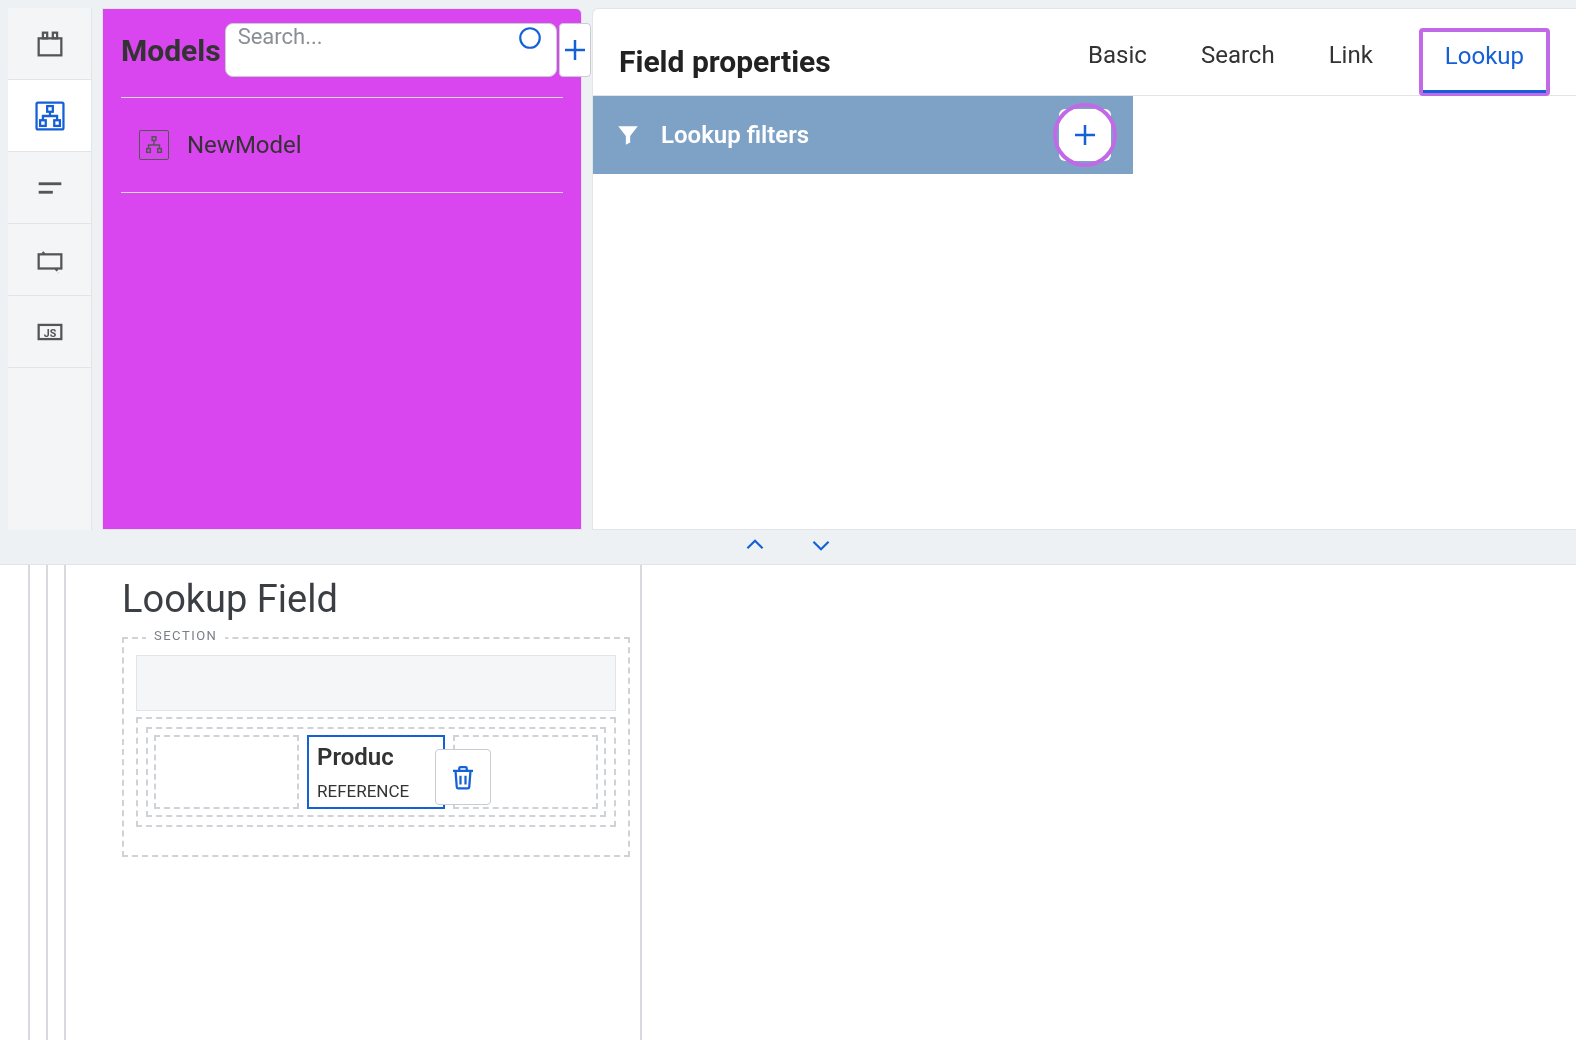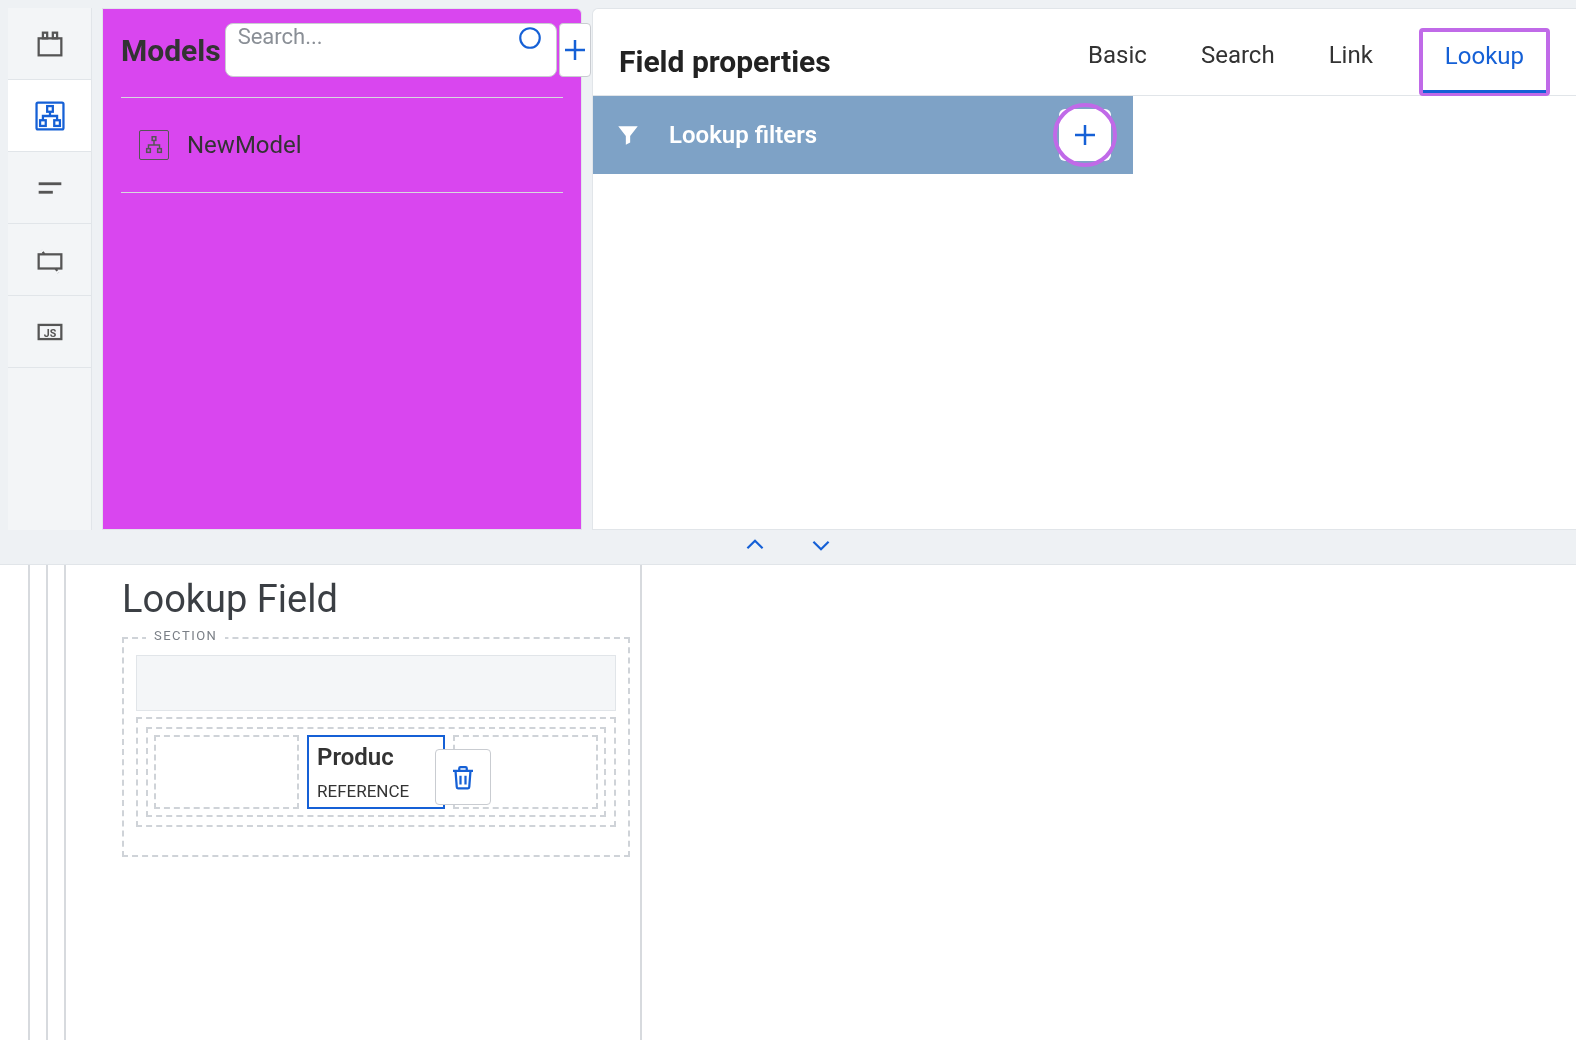--- a/index.html
+++ b/index.html
@@ -169,21 +169,21 @@
   }
 
   .lookup-bar {
     width: 540px;
     background: #7ea2c6;
     color: #fff;
     display: flex;
     align-items: center;
     padding: 0 22px;
     height: 78px;
-    gap: 28px;
+    gap: 20px;
   }
   .lookup-bar .funnel { display:flex; }
   .lookup-label {
     font-size: 24px;
     font-weight: 600;
   }
   .lookup-add {
     width: 52px;
     height: 52px;
     border-radius: 6px;

